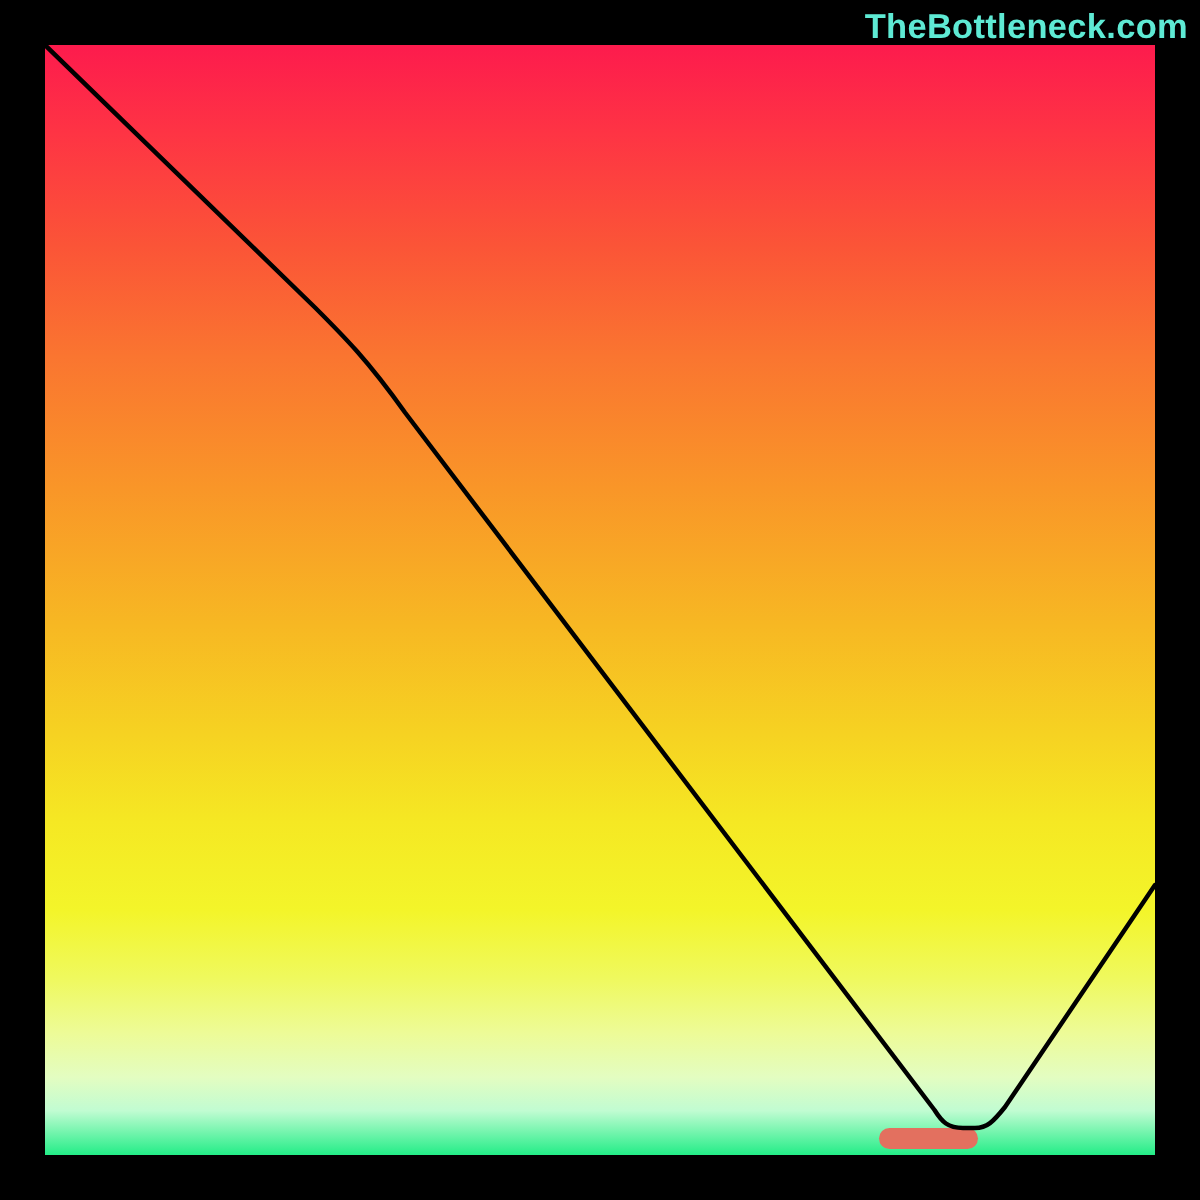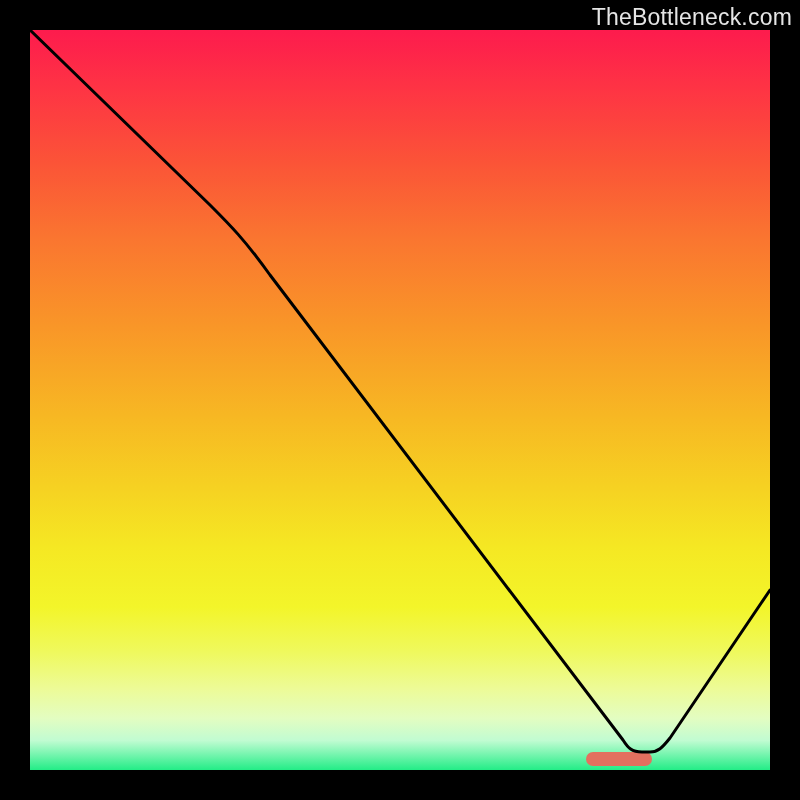--- a/index.html
+++ b/index.html
@@ -58,23 +58,23 @@
     background: #e3705f;
   }
   .curve {
     position: absolute;
     inset: 0;
   }
   .brand {
     position: absolute;
     right: 8px;
     top: 4px;
-    color: #e5e5e5;
+    color: #5eead4;
     font-size: 23px;
-    font-weight: 400;
+    font-weight: 700;
     letter-spacing: 0.2px;
   }
 </style>
 </head>
 <body>
 
 <div class="frame">
 
   <div class="plot">
 

